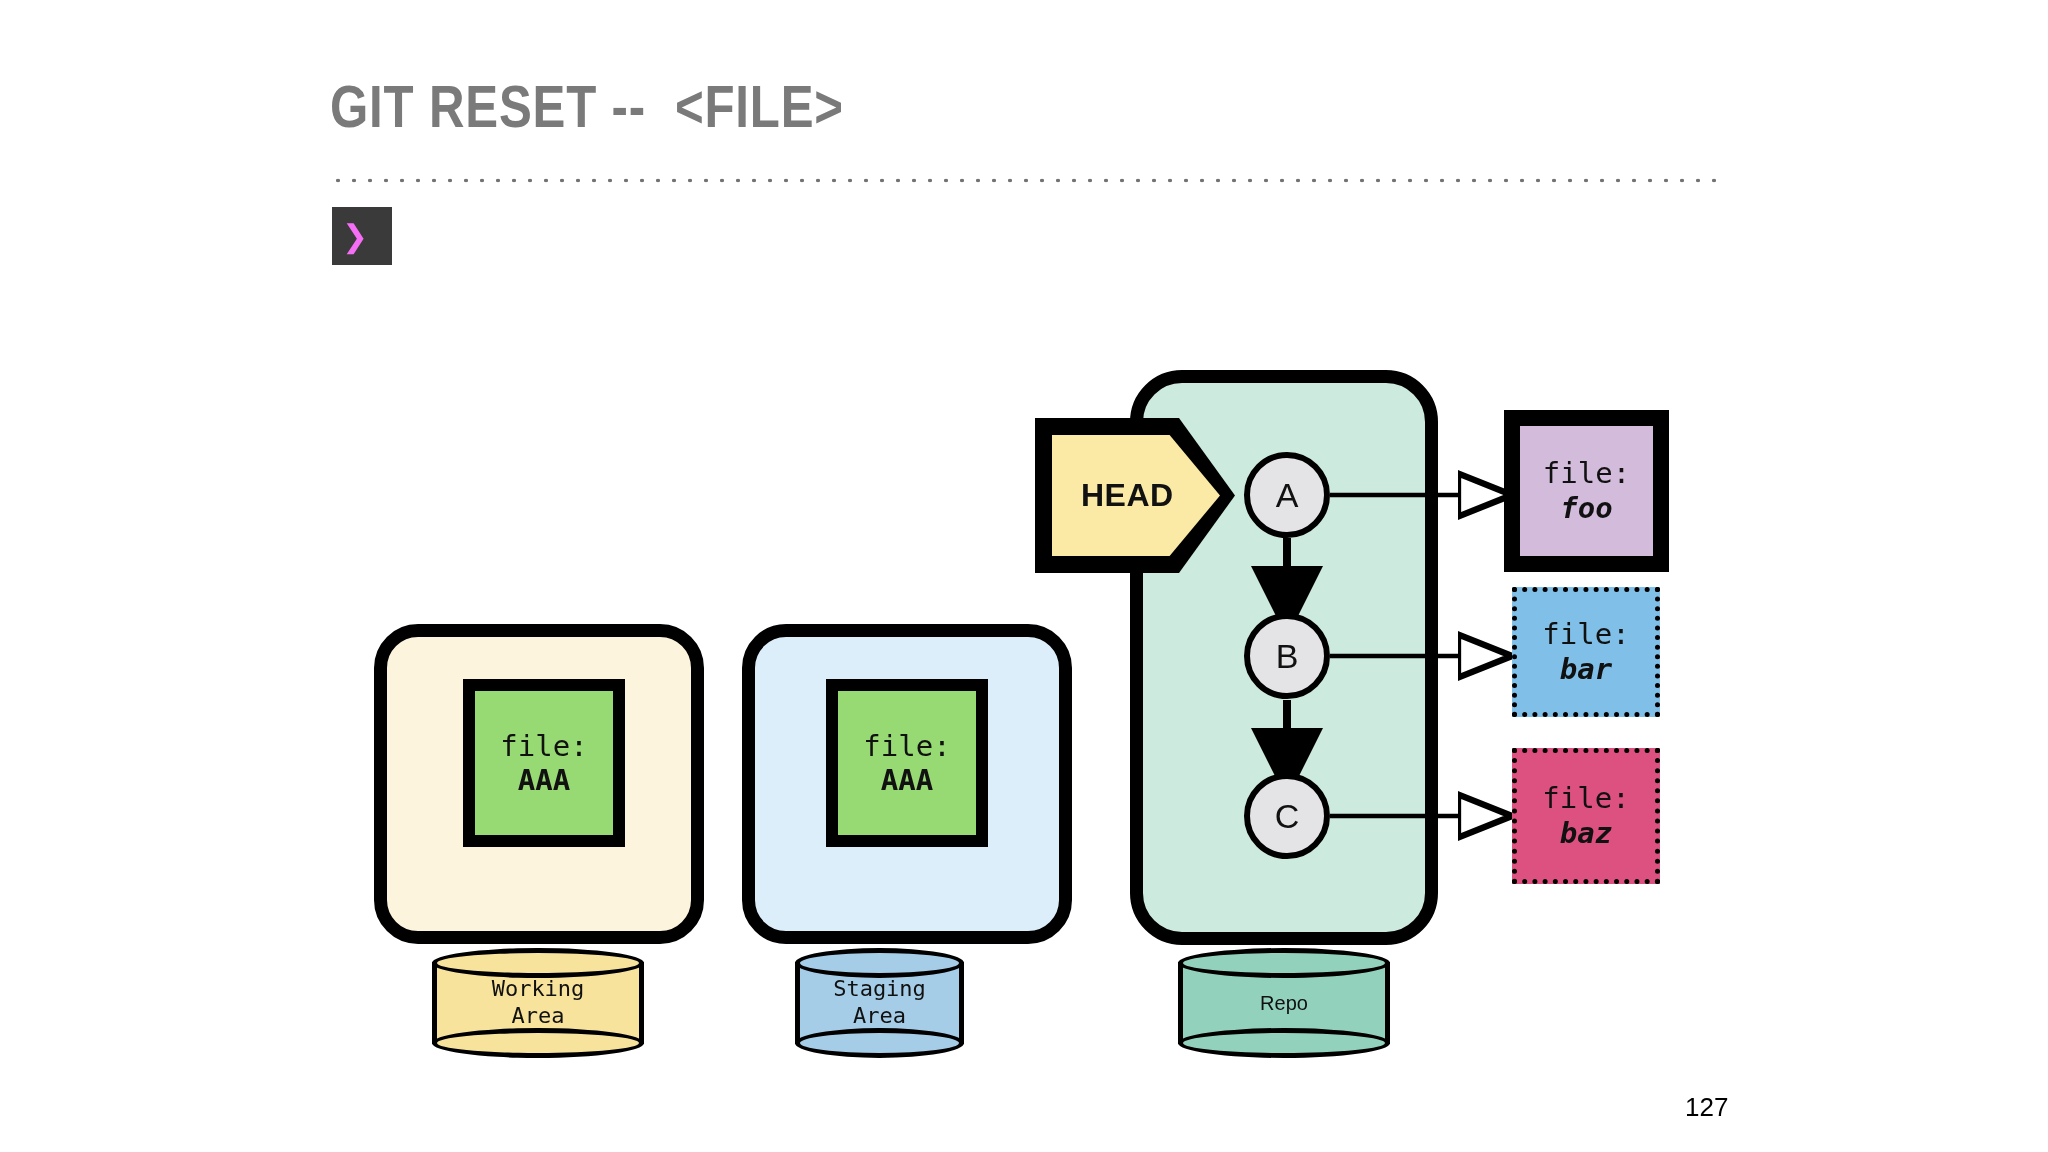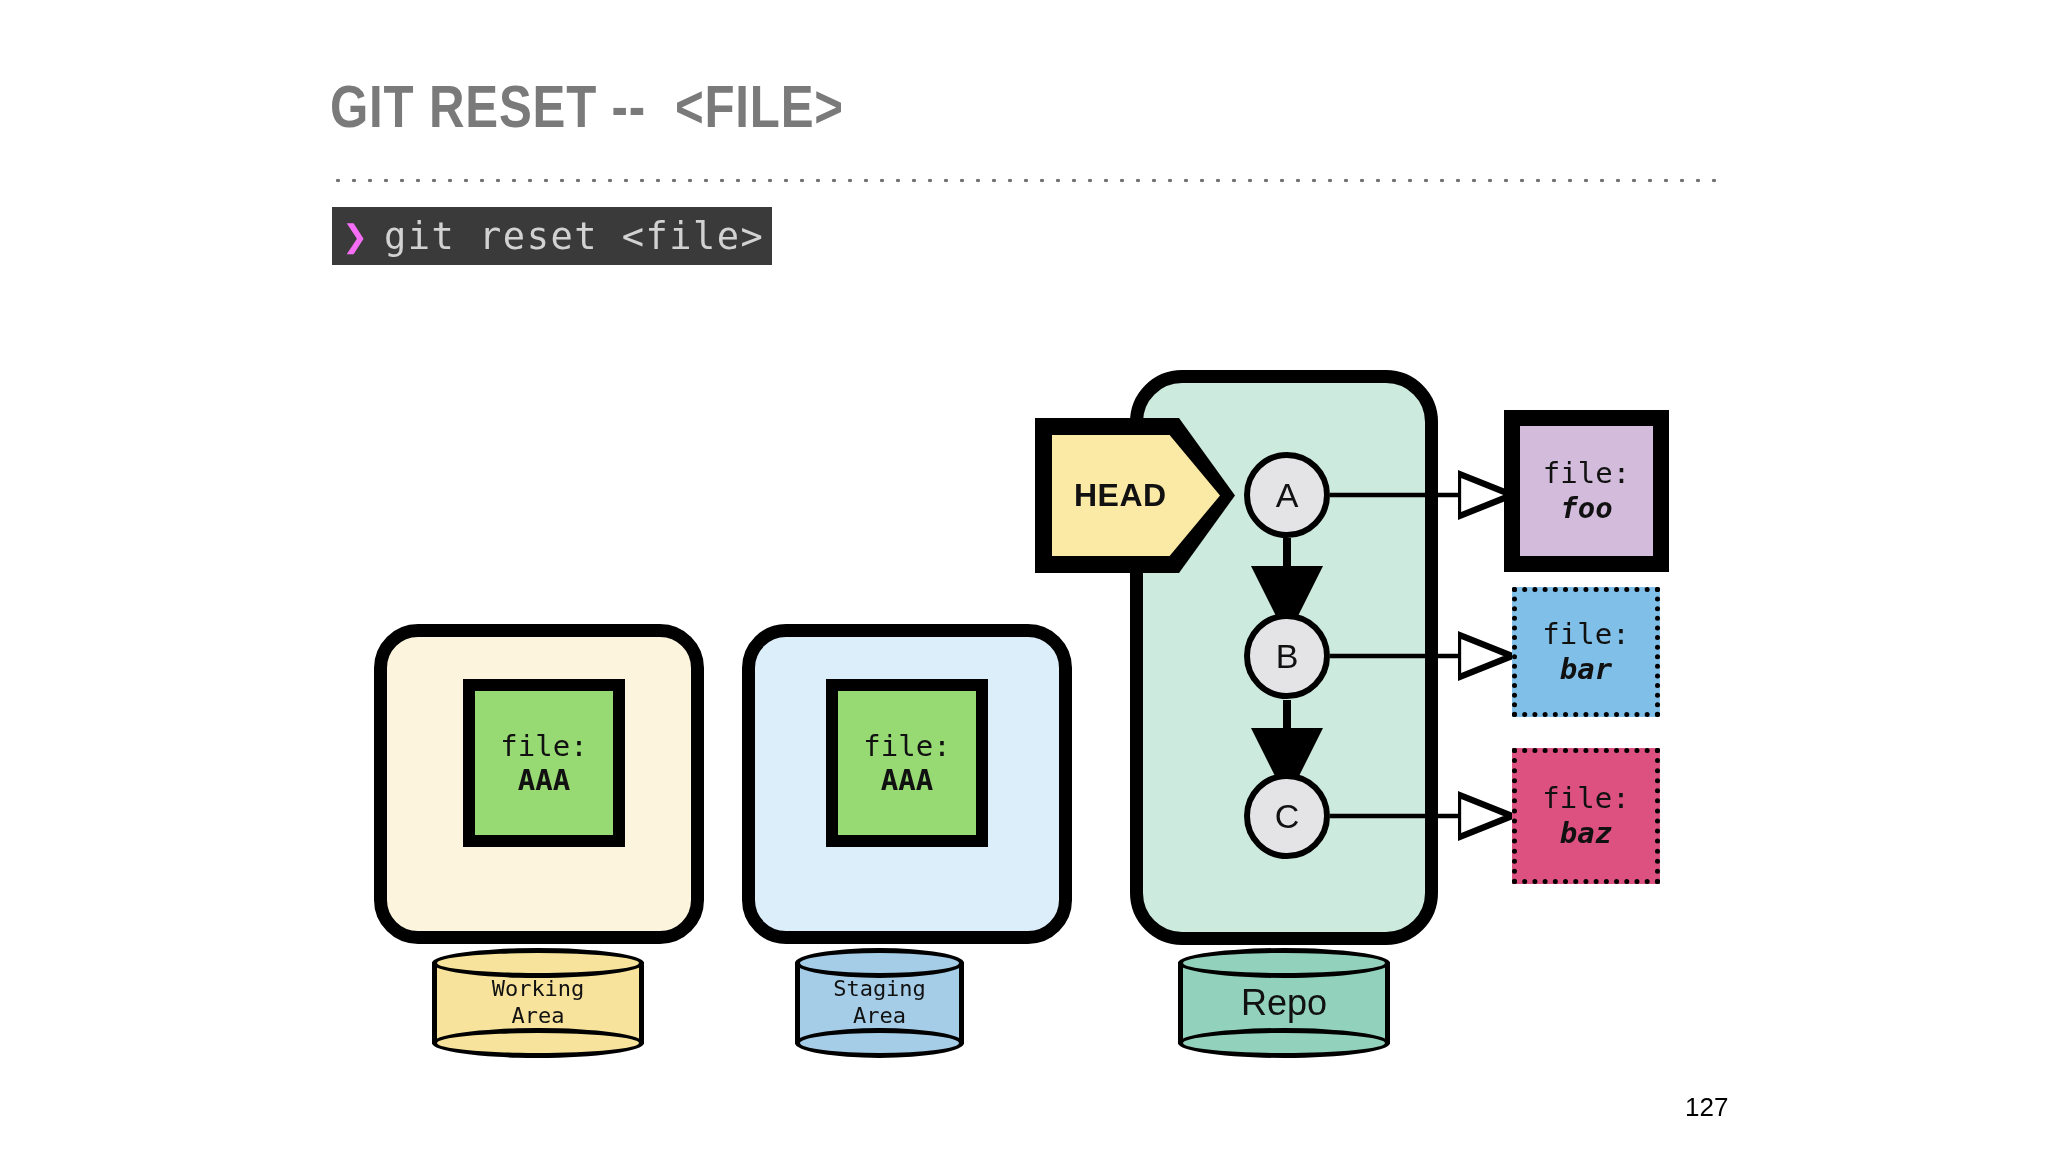--- a/index.html
+++ b/index.html
@@ -122,21 +122,21 @@
     text-align: center;
     font-family: "DejaVu Sans Mono", monospace;
     font-size: 22px;
     color: #111;
     line-height: 1.22;
     white-space: pre-line;
     z-index: 3;
   }
   .cylinder .cyl-text.sans {
     font-family: "Liberation Sans", sans-serif;
-    font-size: 36px;
+    font-size: 20px;
   }
 
   
   .commit-node {
     position: absolute;
     width: 86px;
     height: 86px;
     border-radius: 50%;
     background: #e4e4e6;
     border: 6px solid #000;
@@ -166,21 +166,21 @@
     position: absolute;
     left: 17px;
     top: 17px;
     width: 168px;
     height: 121px;
     background: #fbeaa6;
     clip-path: polygon(0 0, 70% 0, 100% 50%, 70% 100%, 0 100%);
     display: flex;
     align-items: center;
     justify-content: flex-start;
-    padding-left: 22px;
+    padding-left: 29px;
     box-sizing: border-box;
     font-family: "Liberation Sans", sans-serif;
     font-weight: 700;
     font-size: 32px;
     color: #111;
     letter-spacing: 0.5px;
   }
 
   
   .repo-file-box {
@@ -212,21 +212,20 @@
   svg.overlay { position: absolute; left: 0; top: 0; pointer-events: none; }
 </style>
 </head>
 <body>
 
 <div id="slide-title">GIT RESET --  &lt;FILE&gt;</div>
 <div id="title-rule"></div>
 
 <div id="command-bar">
   <span id="command-prompt">❯</span>
-  <span id="command-text">git reset &lt;file&gt;</span>
 </div>
 
 <div class="area-group">
   <div class="area-box" style="left:374px; top:624px; width:330px; height:320px; background:#fcf4dc;"></div>
   <div class="file-chip" style="left:463px; top:679px; width:162px; height:168px; background:#97d973;">
     <span class="chip-label">file:</span>
     <span class="chip-value">AAA</span>
   </div>
   <div class="cylinder" style="left:432px; top:948px; width:212px; height:110px;">
     <div class="cyl-body" style="background:#f7e39b;"></div>

